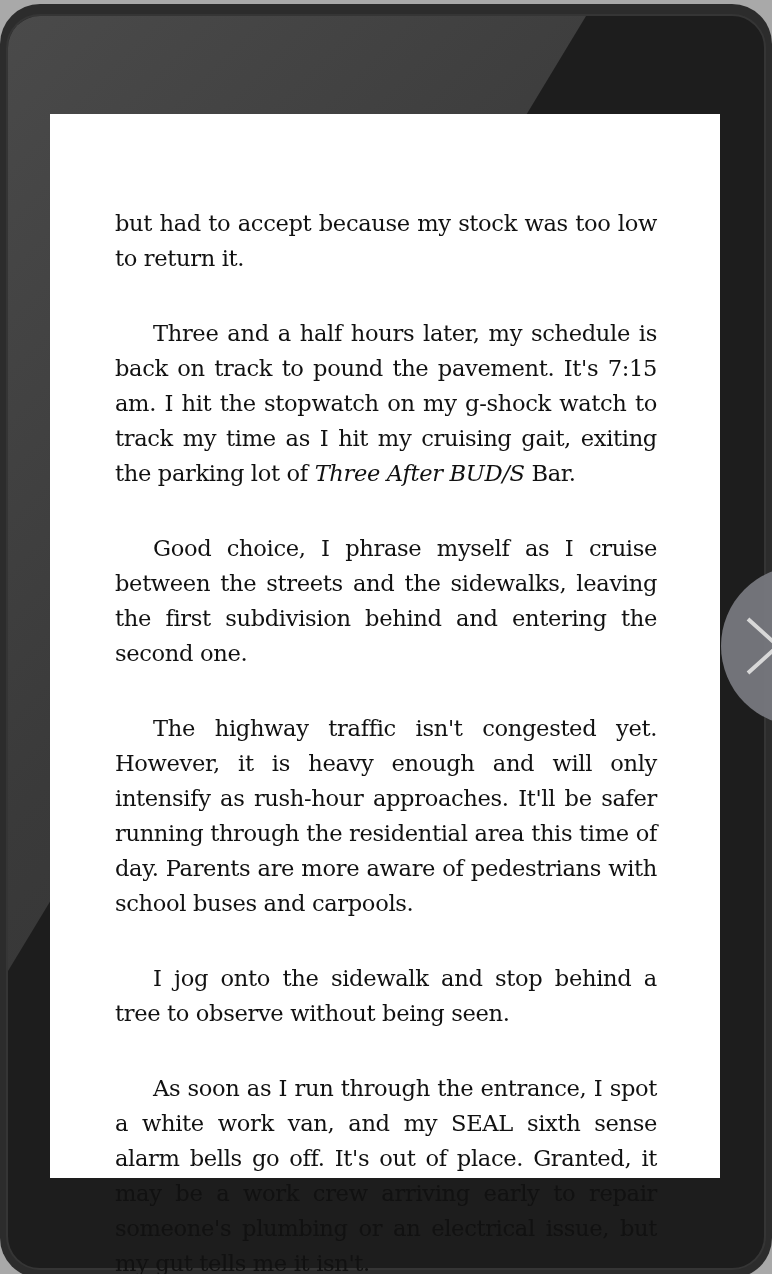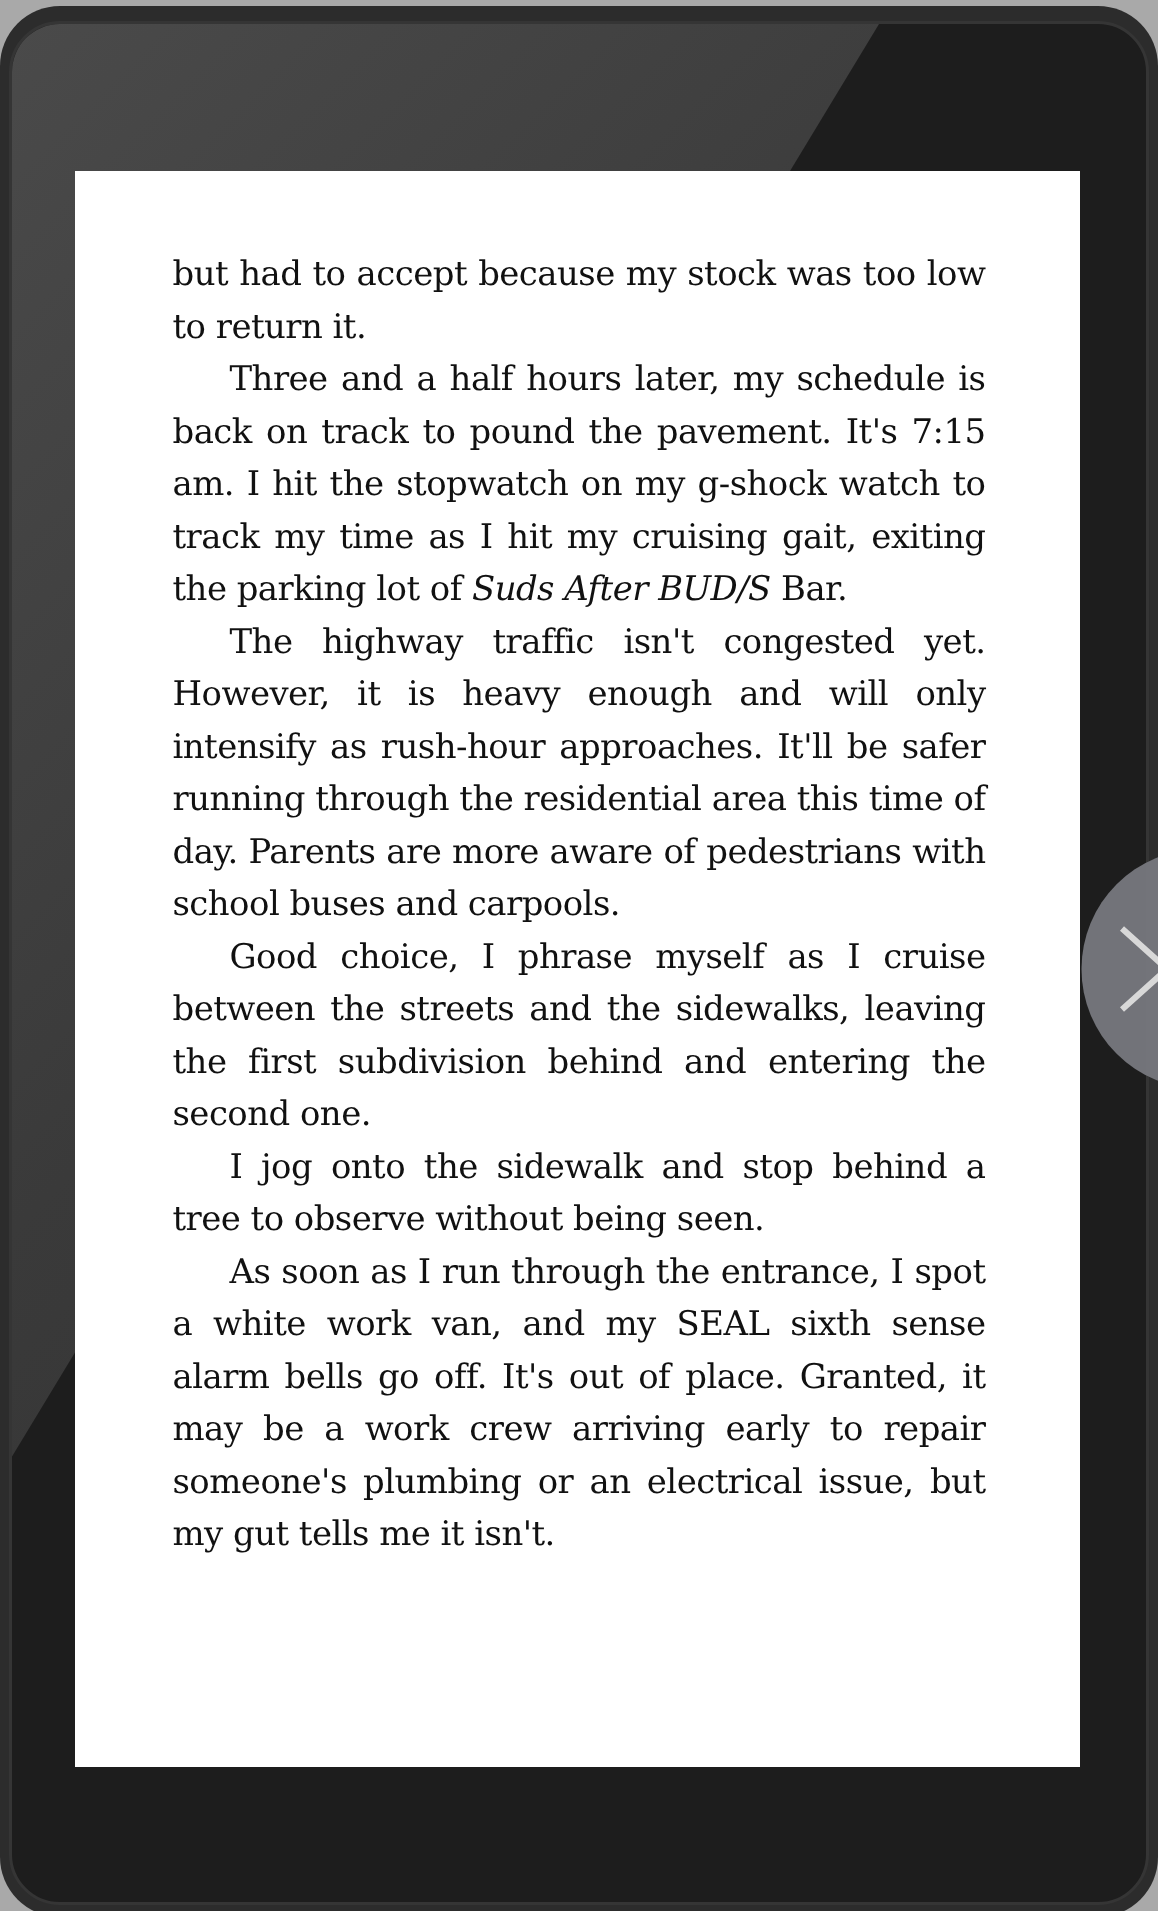--- a/index.html
+++ b/index.html
@@ -31,21 +31,21 @@
     }
     .page {
       position: absolute; left: 65px; top: 52px; width: 542px;
       font-family: "DejaVu Serif", "Liberation Serif", serif;
       font-size: 22.6px;
       line-height: 35px;
       color: #111;
       text-align: justify;
       letter-spacing: -0.35px;
     }
-    .page p { text-indent: 38px; }
+    .page p { text-indent: 38px; margin-top: 40px; }
     .page p.noindent { text-indent: 0; }
     .page em { font-style: italic; }
     .next-btn {
       position: absolute; left: 721px; top: 562px; width: 160px; height: 160px;
       border-radius: 50%;
       background: rgba(120,122,128,0.93);
       cursor: pointer;
     }
     .next-btn svg { position: absolute; left: 24px; top: 50px; }
   </style>
@@ -53,23 +53,23 @@
 <body>
 
 <div class="device">
   <div class="bezel">
     <div class="glare"></div>
   </div>
 
   <div class="screen">
     <div class="page">
       <p class="noindent"><span>but had to accept because my stock was too low to return it.</span></p>
-      <p><span>Three and a half hours later, my schedule is back on track to pound the pavement. It's 7:15 am. I hit the stopwatch on my g-shock watch to track my time as I hit my cruising gait, exiting the parking lot of </span><em>Suds After BUD/S</em><span> Bar.</span></p>
+      <p><span>Three and a half hours later, my schedule is back on track to pound the pavement. It's 7:15 am. I hit the stopwatch on my g-shock watch to track my time as I hit my cruising gait, exiting the parking lot of </span><em>Three After BUD/S</em><span> Bar.</span></p>
+      <p><span>Good choice, I phrase myself as I cruise between the streets and the sidewalks, leaving the first subdivision behind and entering the second one.</span></p>
       <p><span>The highway traffic isn't congested yet. However, it is heavy enough and will only intensify as rush-hour approaches. It'll be safer running through the residential area this time of day. Parents are more aware of pedestrians with school buses and carpools.</span></p>
-      <p><span>Good choice, I phrase myself as I cruise between the streets and the sidewalks, leaving the first subdivision behind and entering the second one.</span></p>
       <p><span>I jog onto the sidewalk and stop behind a tree to observe without being seen.</span></p>
       <p><span>As soon as I run through the entrance, I spot a white work van, and my SEAL sixth sense alarm bells go off. It's out of place. Granted, it may be a work crew arriving early to repair someone's plumbing or an electrical issue, but my gut tells me it isn't.</span></p>
     </div>
   </div>
 
   <div class="next-btn" aria-label="Next page">
     <svg width="40" height="60" viewBox="0 0 40 60">
       <polyline points="3,3 33,30 3,57" fill="none" stroke="#d8d8d8" stroke-width="4"></polyline>
     </svg>
   </div>

